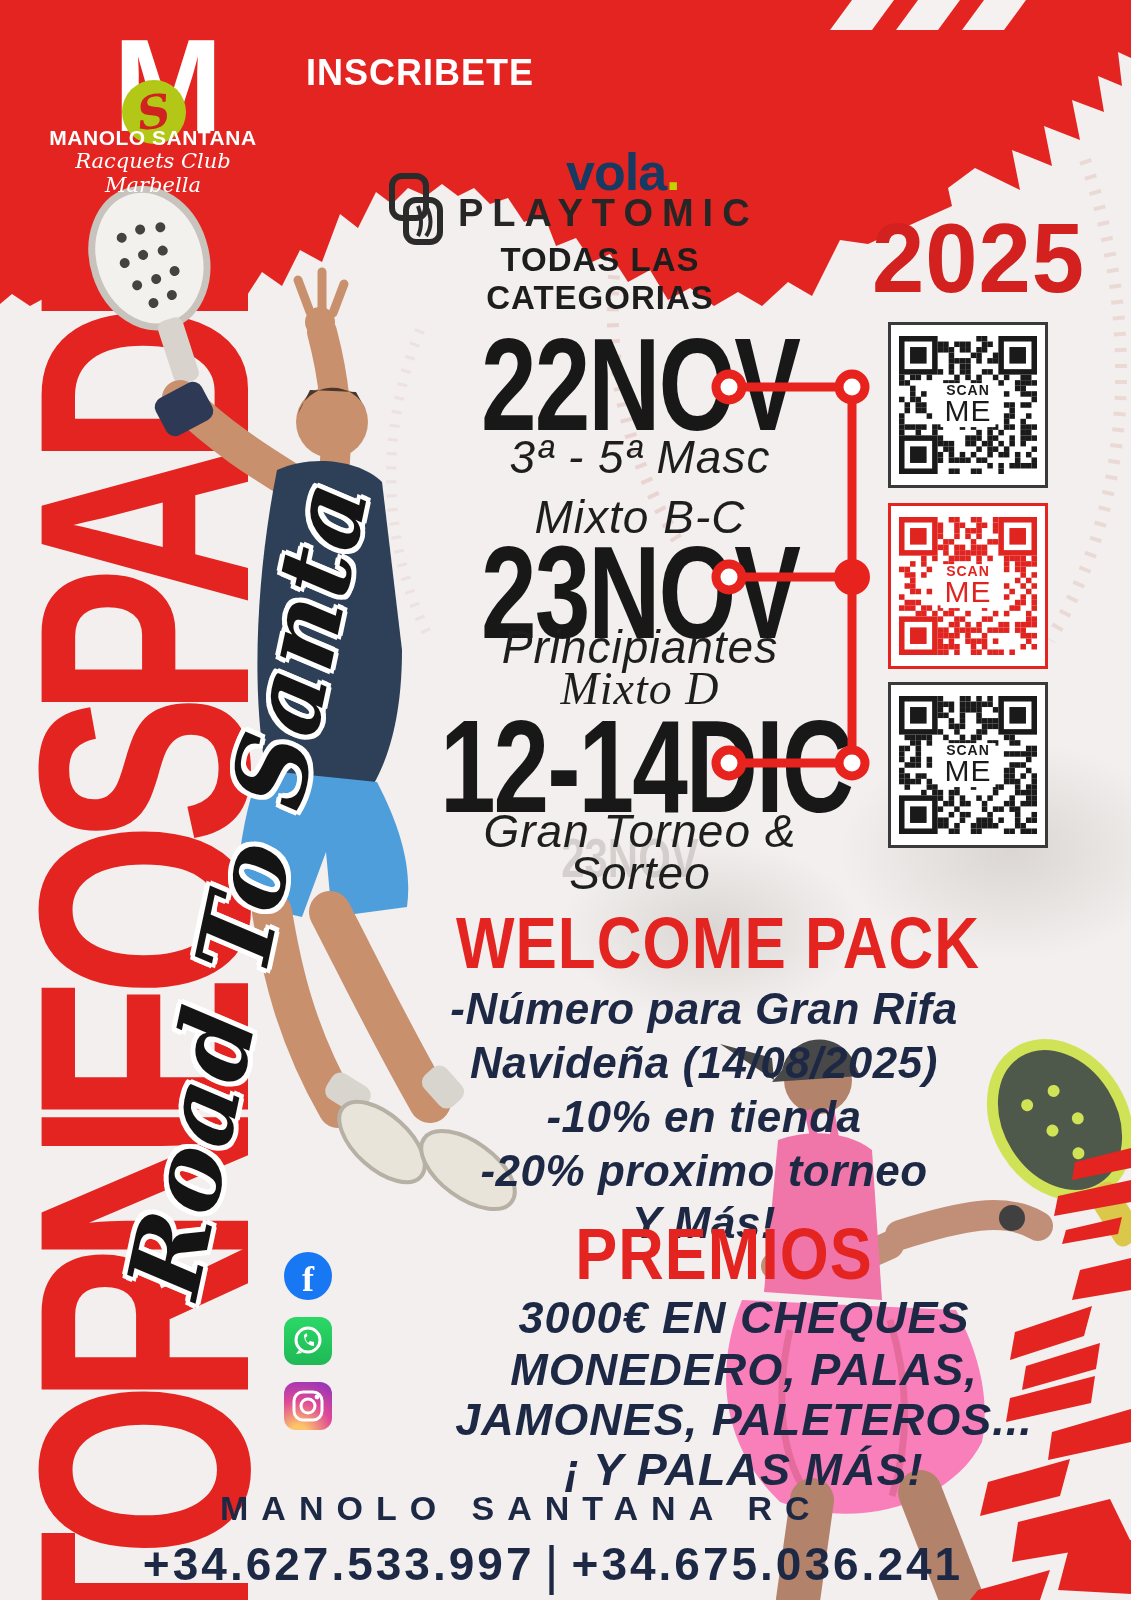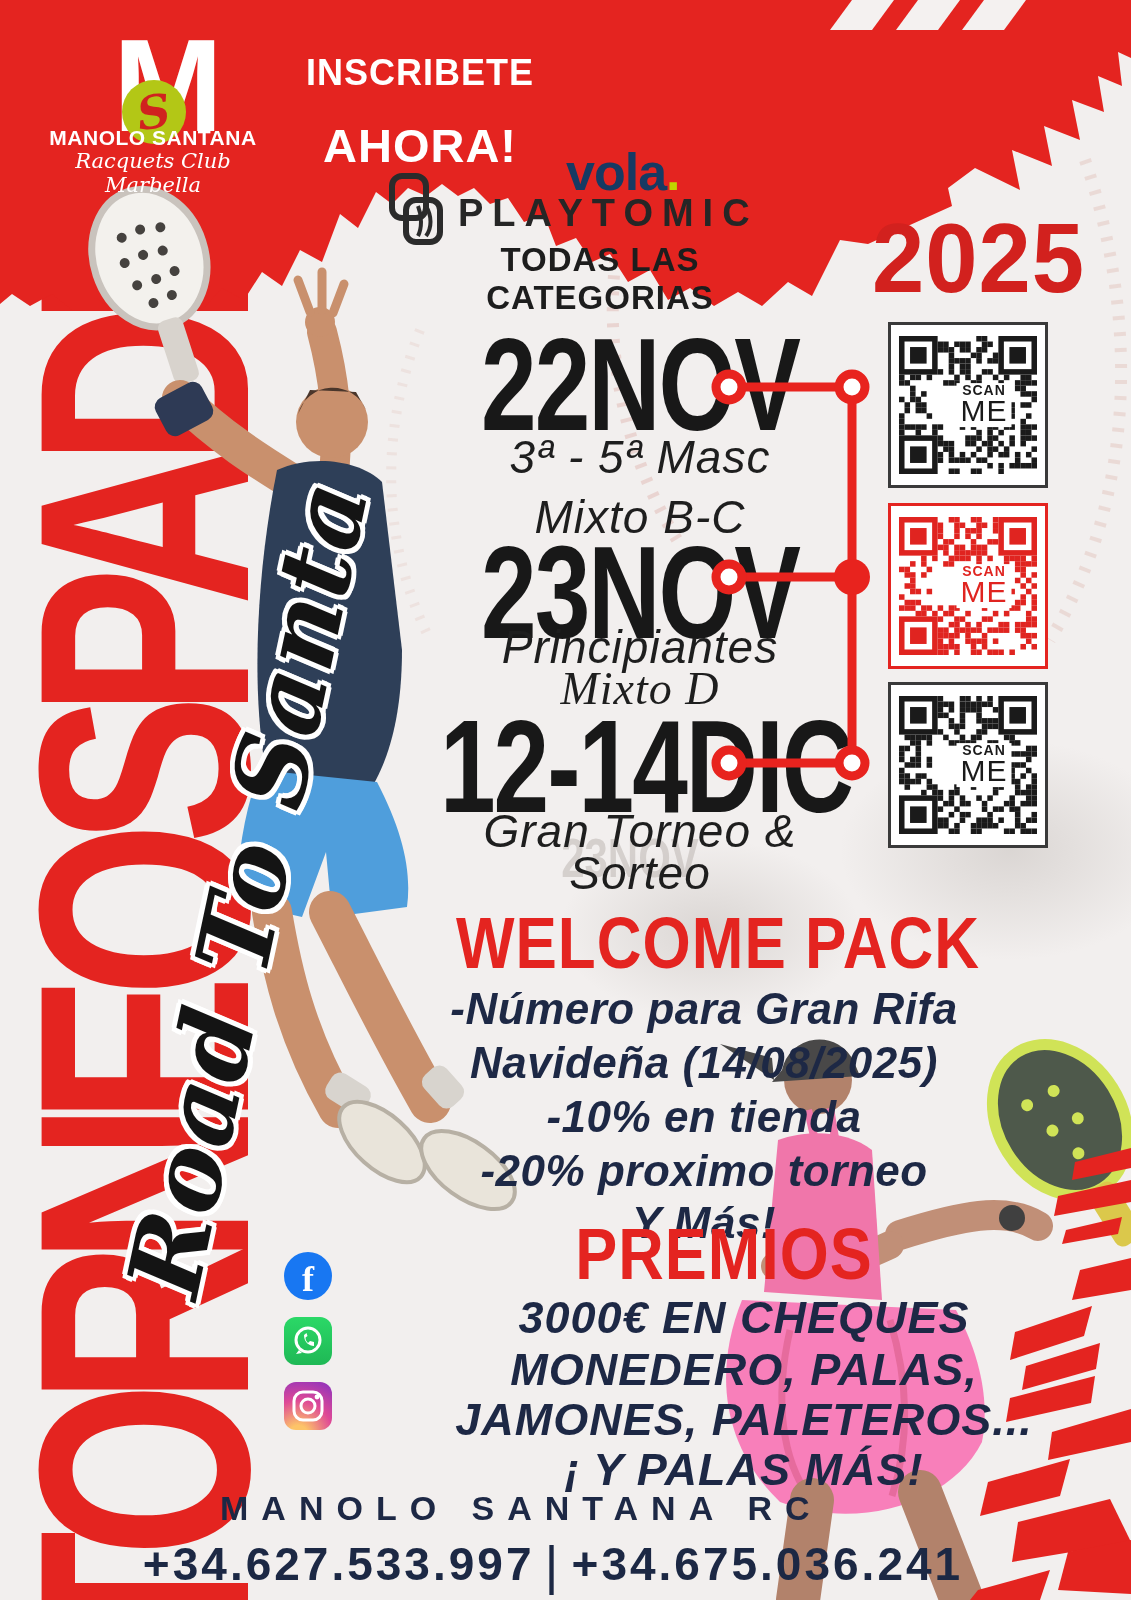--- a/index.html
+++ b/index.html
@@ -61,21 +61,21 @@
   #e3d{top:704px;} #e3s1{top:804px;} #e3s2{top:846px;}
   #wmark{left:500px;top:828px;width:260px;font-size:42px;font-weight:900;color:#b9b2ae;
          opacity:.5;transform:scaleY(1.3);transform-origin:center top;text-align:center;}
 
   
   #conn{left:0;top:0;pointer-events:none;}
   .qrbox{left:888px;width:160px;height:166px;background:#fff;border:3px solid #3a3a3a;
          box-sizing:border-box;display:flex;align-items:center;justify-content:center;}
   .qrbox.red{border-color:var(--red);}
   .qrlabel{position:absolute;left:50%;top:50%;transform:translate(-50%,-50%);
-           background:#fff;padding:1px 4px;text-align:center;line-height:.95;margin-left:16px;}
+           background:#fff;padding:1px 4px;text-align:center;line-height:.95;}
   .qrlabel .scan{display:block;font-size:14px;font-weight:800;letter-spacing:1px;}
   .qrlabel .me{display:block;font-size:30px;font-weight:400;letter-spacing:1px;}
   #qr1{top:322px;} #qr2{top:503px;} #qr3{top:682px;}
 
   
   .stamp{font-weight:900;color:var(--red);letter-spacing:1px;white-space:nowrap;
          transform:scaleY(1.15);transform-origin:center top;}
   #wtitle{left:456px;top:902px;width:500px;font-size:62px;}
   #ptitle{left:474px;top:1212px;width:500px;font-size:63px;}
   .navyline{font-size:44px;font-style:italic;font-weight:700;color:var(--navy);
@@ -206,21 +206,20 @@
   <div id="script" class="abs">Road To Santa</div>
 
   <div id="logoM" class="abs">M</div>
   <div id="logoBall" class="abs">
     <span>S</span>
   </div>
   <div id="clubName" class="abs ctr">MANOLO SANTANA</div>
   <div id="clubTag" class="abs ctr">Racquets Club Marbella</div>
 
   <div id="cta1" class="abs ctr">INSCRIBETE</div>
-  <div id="cta2" class="abs ctr">AHORA!</div>
   <div id="vola" class="abs"><span>vola</span><span class="dot">.</span></div>
   <svg class="abs" style="left:388px;top:172px;" width="56" height="74" viewBox="0 0 56 74">
     <rect x="4" y="4" width="34" height="42" rx="10" fill="none" stroke="#2b2b2b" stroke-width="6"></rect>
     <rect x="18" y="28" width="34" height="42" rx="10" fill="none" stroke="#2b2b2b" stroke-width="6"></rect>
     <path d="M38 34 C 44 44, 44 56, 38 64 M 30 34 C 34 44, 34 56, 30 64" stroke="#2b2b2b" stroke-width="4" fill="none"></path>
   </svg>
   <div id="ptText" class="abs">PLAYTOMIC</div>
   <div id="cats" class="abs ctr">TODAS LAS CATEGORIAS</div>
   <div id="year" class="abs ctr">2025</div>
 

